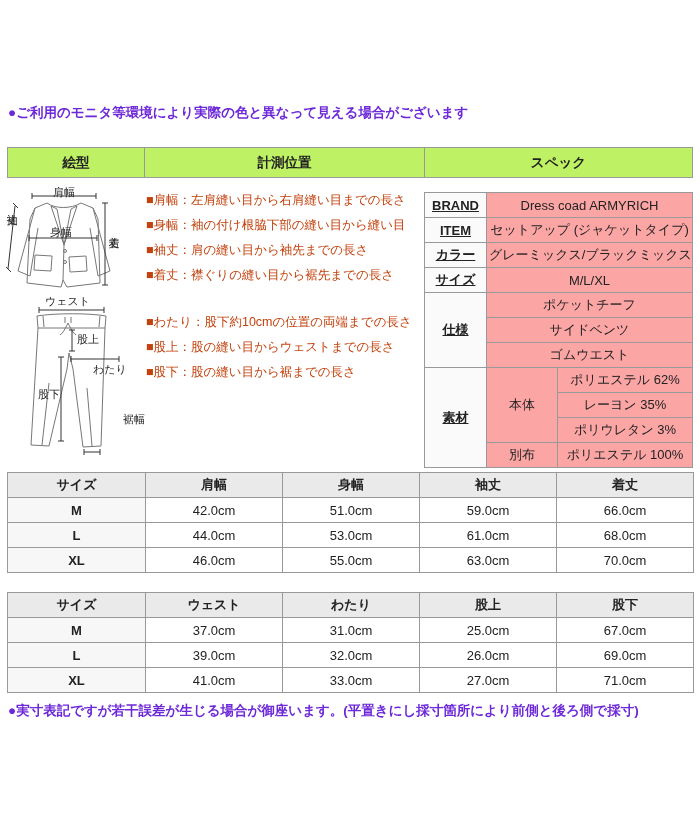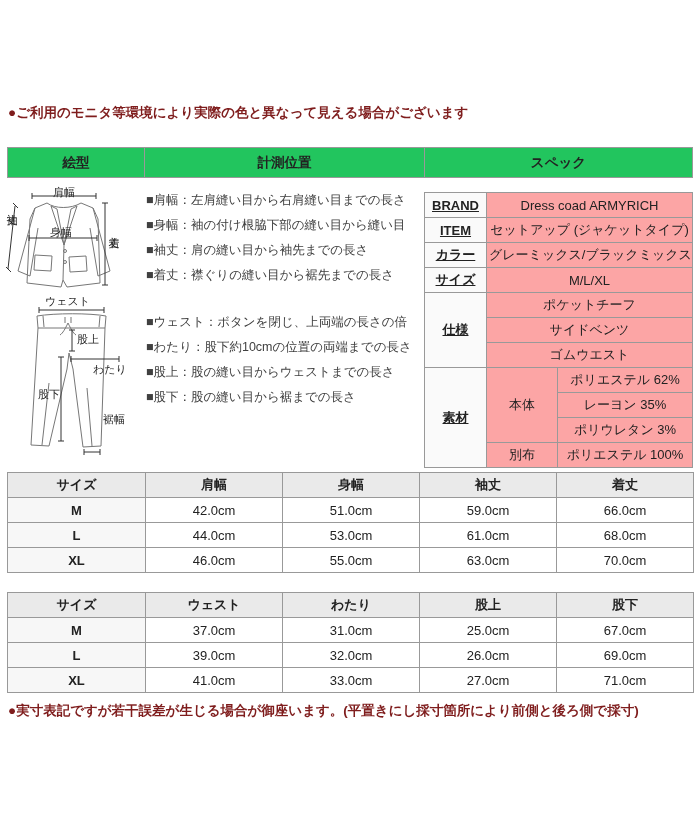--- a/index.html
+++ b/index.html
@@ -2,26 +2,26 @@
 <html><head>
 <meta charset="utf-8">
 <style>
   * { margin:0; padding:0; box-sizing:border-box; }
   html,body { background:#fff; }
   body {
     width:700px; height:840px; position:relative; overflow:hidden;
     font-family:"Liberation Sans","DejaVu Sans",sans-serif; color:#222;
   }
   .abs { position:absolute; }
-  .notice { color:#7f1d1d; font-weight:bold; font-size:13.5px; white-space:nowrap; }
+  .notice { color:#6d28d9; font-weight:bold; font-size:13.5px; white-space:nowrap; }
 
   
   .main-header { display:flex; width:686px; height:31px; }
   .main-header .hcell {
-    background:#22c55e; border:1px solid #999; border-left:none;
+    background:#bef264; border:1px solid #999; border-left:none;
     display:flex; align-items:center; justify-content:center;
     font-weight:bold; font-size:13.5px;
   }
   .main-header .hcell:first-child { border-left:1px solid #999; }
 
   
   table { border-collapse:collapse; table-layout:fixed; }
   th, td {
     border:1px solid #999; text-align:center; vertical-align:middle;
     font-size:13px; white-space:nowrap; overflow:hidden; padding:0 2px;
@@ -34,21 +34,21 @@
   .spec-table td { background:#fca5a5; font-weight:normal; }
 
   
   .size-table { width:686px; }
   .size-table tr { height:25px; }
   .size-table thead th { background:#eaeaea; font-weight:bold; }
   .size-table td.rowhead { background:#f7f7f7; font-weight:bold; }
   .size-table td { background:#fff; }
 
   
-  .desc-col { width:282px; font-size:12.5px; color:#404040; }
+  .desc-col { width:282px; font-size:12.5px; color:#c2410c; }
   .desc-line { line-height:25px; white-space:nowrap; }
   .desc-gap { height:22px; }
 
   
   .sketch-label {
     position:absolute; font-size:11px; color:#222; white-space:nowrap; line-height:12px;
   }
   .vtext { writing-mode:vertical-rl; }
 </style>
 </head>
@@ -108,30 +108,29 @@
   
   <span class="sketch-label" style="left:48px; top:3px;">肩幅</span>
   <span class="sketch-label vtext" style="left:1px; top:22px;">袖丈</span>
   <span class="sketch-label" style="left:45px; top:43px;">身幅</span>
   <span class="sketch-label vtext" style="left:103px; top:45px;">着丈</span>
   
   <span class="sketch-label" style="left:40px; top:112px;">ウェスト</span>
   <span class="sketch-label" style="left:72px; top:150px;">股上</span>
   <span class="sketch-label" style="left:88px; top:180px;">わたり</span>
   <span class="sketch-label" style="left:33px; top:205px;">股下</span>
-  <span class="sketch-label" style="left:98px; top:230px;">裾幅</span>
+  <span class="sketch-label" style="left:98px; top:230px;padding-left:20px;">裾幅</span>
 </div>
 
 <div class="abs desc-col" style="left:146px; top:188px;">
   <div class="desc-line">■肩幅：左肩縫い目から右肩縫い目までの長さ</div>
   <div class="desc-line">■身幅：袖の付け根脇下部の縫い目から縫い目</div>
   <div class="desc-line">■袖丈：肩の縫い目から袖先までの長さ</div>
   <div class="desc-line">■着丈：襟ぐりの縫い目から裾先までの長さ</div>
   <div class="desc-gap"></div>
-  <div class="desc-line">■ウェスト：ボタンを閉じ、上両端の長さの倍</div>
   <div class="desc-line">■わたり：股下約10cmの位置の両端までの長さ</div>
   <div class="desc-line">■股上：股の縫い目からウェストまでの長さ</div>
   <div class="desc-line">■股下：股の縫い目から裾までの長さ</div>
 </div>
 
 <table class="abs spec-table" style="left:424px; top:192px;">
   <colgroup>
       <col style="width:62px">
       <col style="width:71px">
       <col style="width:135px">

